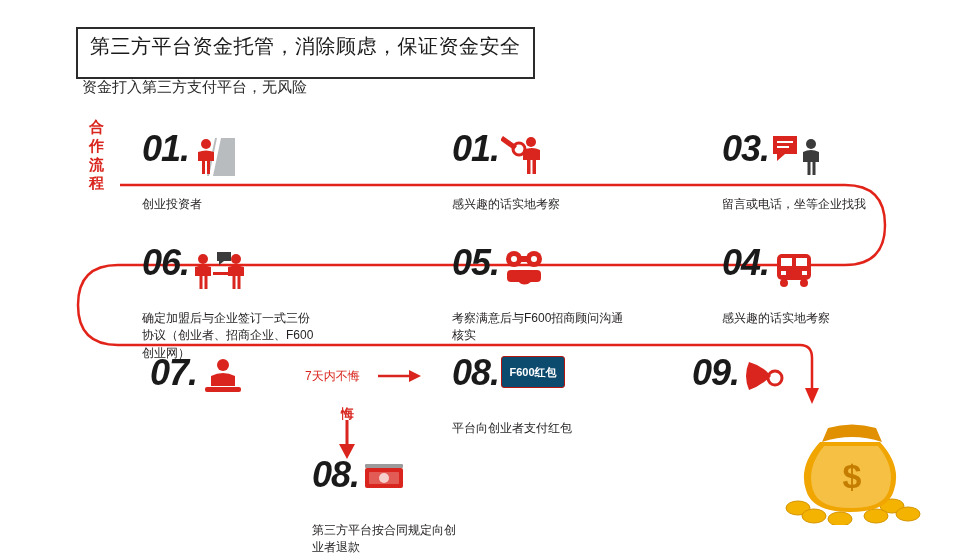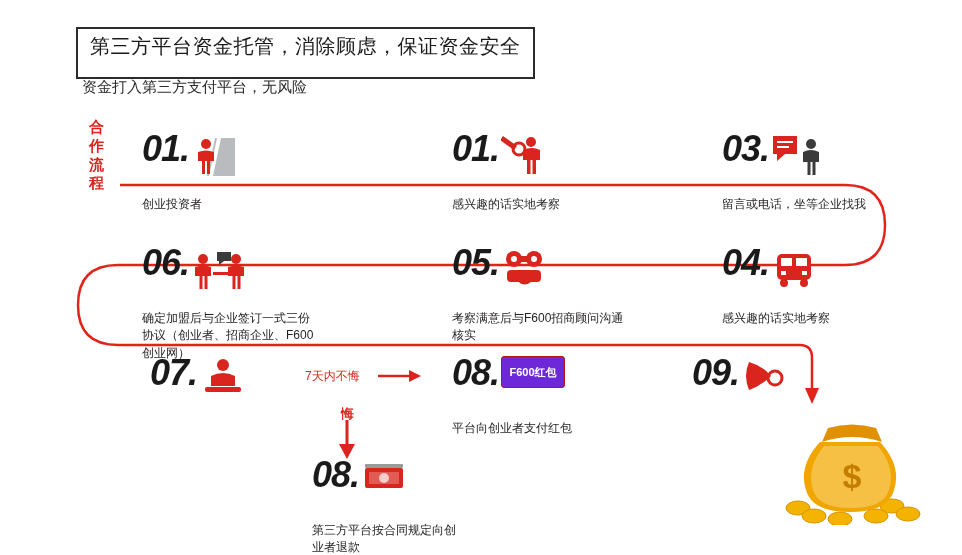--- a/index.html
+++ b/index.html
@@ -118,21 +118,21 @@
     left: 780px;
     top: 400px;
     width: 145px;
     height: 125px;
   }
   
   .redpack {
     position: relative;
     width: 62px;
     height: 30px;
-    background: #6d28d9;
+    background: #0c4a6e;
     border: 1px solid #b5160f;
     border-radius: 3px;
     display: flex;
     align-items: center;
     justify-content: center;
     color: #fff;
     font-size: 11px;
     font-weight: bold;
     white-space: nowrap;
   }

